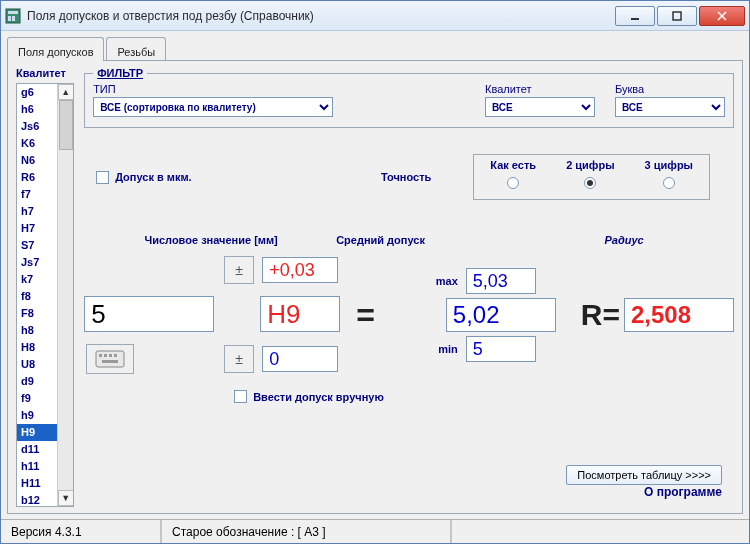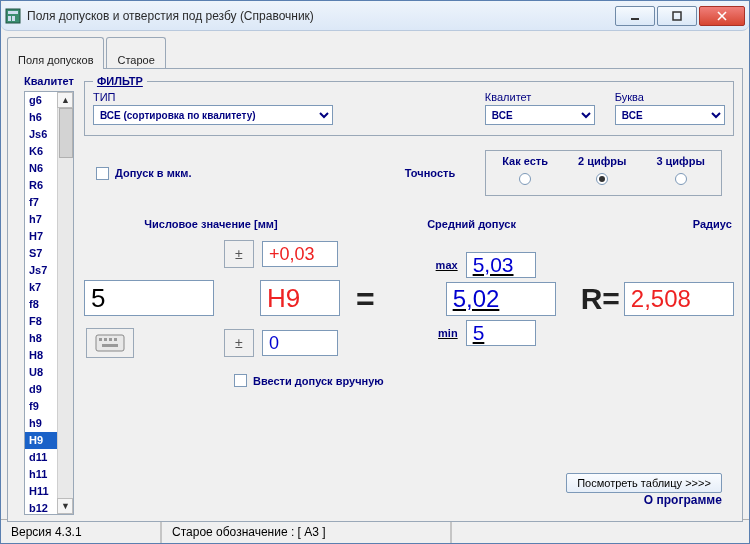--- a/index.html
+++ b/index.html
@@ -1,33 +1,33 @@
 <!DOCTYPE html>
 <html><head>
 <meta charset="utf-8">
 <style>
   * { box-sizing: border-box; }
   html, body { margin: 0; padding: 0; }
   body { font-family: Tahoma, Arial, sans-serif; font-size: 11px; background: #fff; }
 
   .window { width: 750px; height: 544px; border: 1px solid #5a7fb0; background: #f0f0f0; position: relative; }
-  .titlebar { height: 30px; background: linear-gradient(to bottom, #eef4fb, #dce8f7); display: flex; align-items: center; padding: 0 4px; border-bottom: 1px solid #b9c9dd; border-radius: 7px; }
+  .titlebar { height: 30px; background: linear-gradient(to bottom, #eef4fb, #dce8f7); display: flex; align-items: center; padding: 0 4px; border-bottom: 1px solid #b9c9dd; }
   .titlebar-icon { width: 16px; height: 16px; margin-right: 6px; }
   .titlebar-text { flex: 1; color: #2b2b2b; font-size: 12px; }
   .titlebar-buttons { display: flex; gap: 0; }
   .tbbtn { width: 40px; height: 20px; border: 1px solid #6f8aa8; border-radius: 2px; display: flex; align-items: center; justify-content: center; font-size: 11px; background: linear-gradient(#f6fafe,#dbe8f7); margin-left: 2px; }
   .tbbtn.close { width: 46px; background: linear-gradient(#f07f7a,#d64531); color:#fff; border-color:#a83126; }
   .tbbtn svg { display: block; }
 
   .client { padding: 6px; height: calc(100% - 30px - 24px); }
 
   .tabbar { display: flex; gap: 2px; margin-bottom: -1px; }
-  .tab { padding: 16px 10px 3px; border: 1px solid #9aa8b8; border-bottom: none; background: #f0f0f0; border-radius: 3px 3px 0 0; color: #222; }
+  .tab { padding: 8px 10px 3px; border: 1px solid #9aa8b8; border-bottom: none; background: #f0f0f0; border-radius: 3px 3px 0 0; color: #222; }
   .tab.active { background: #f0f0f0; position: relative; z-index: 2; }
-  .tabpanel { border: 1px solid #9aa8b8; background: #f0f0f0; height: calc(100% - 22px); padding: 6px 16px; display: flex; gap: 10px; position: relative; }
+  .tabpanel { border: 1px solid #9aa8b8; background: #f0f0f0; height: calc(100% - 22px); padding: 6px 8px; display: flex; gap: 10px; position: relative; }
 
   .kvalitet-col { width: 76px; display: flex; flex-direction: column; }
   .kvalitet-head { color: #000080; font-weight: bold; margin-bottom: 4px; }
   .listbox { flex: 1; border: 1px solid #9aa8b8; background: #fff; overflow: hidden; position: relative; }
   .listbox-inner { position:absolute; inset:0 16px 0 0; overflow: hidden; }
   .listitem { padding: 0 4px; color: #000080; font-weight: bold; line-height: 17px; cursor: default; }
   .listitem.selected { background: #1a62c8; color: #fff; }
   .scrollbar { position: absolute; top:0; right:0; bottom:0; width:16px; background: #e9e9e9; border-left:1px solid #cfcfcf; display:flex; flex-direction:column; align-items:center; justify-content:space-between; }
   .sb-btn { width:16px; height:16px; background:#f5f5f5; border:1px solid #bcbcbc; display:flex; align-items:center; justify-content:center; font-size:9px; color:#333;}
   .sb-thumb { position:absolute; top:16px; width:14px; left:1px; height:50px; background:#d3d3d3; border:1px solid #b0b0b0; }
@@ -42,53 +42,53 @@
   .filter-group.type { flex:1; }
   .filter-group.kv select, .filter-group.letter select { width: 110px; }
   .filter-group.type select { width: 240px; }
   select { font-family: inherit; font-size: 10px; background:#fff; border:1px solid #7d99b8; height:20px; color:#000080; font-weight:bold; padding:0 2px; }
 
   .row2 { display:flex; align-items:center; gap:20px; margin-top:10px; padding:0 12px;}
   .chkwrap { display:flex; align-items:center; gap:6px; color:#000080; font-weight:bold; }
   .chkbox { width:13px; height:13px; border:1px solid #7d99b8; background:#fff; }
   .precision-label { color:#000080; font-weight:bold; margin-left:auto; margin-right:10px; }
 
-  fieldset.precision { border:1px solid #9aa8b8; display:flex; gap:30px; padding:4px 16px 10px; margin:0; }
+  fieldset.precision { border:1px solid #9aa8b8; display:flex; gap:30px; padding:4px 16px 10px; margin:12px; }
   fieldset.precision .radioitem { display:flex; flex-direction:column; align-items:center; gap:6px; color:#000080; font-weight:bold; }
   .radio { width:12px; height:12px; border:1px solid #7d99b8; border-radius:50%; background:#fff; display:flex; align-items:center; justify-content:center;}
   .radio.checked::after { content:""; width:6px; height:6px; background:#333; border-radius:50%;}
 
   .headers-row { display:flex; margin-top:18px; padding:0 2px; }
   .hdr { color:#000080; font-weight:bold; }
   .hdr.h1 { width:250px; text-align:center; }
-  .hdr.h2 { width:180px; text-align:right; }
-  .hdr.h3 { flex:1; text-align:right; }
+  .hdr.h2 { width:180px; text-align:left; }
+  .hdr.h3 { flex:1; text-align:center;font-style:italic; }
 
   .values-area { display:flex; gap:10px; align-items:center; margin-top:6px; }
   .col-mid { width:180px; display:flex; flex-direction:column; align-items:center; gap:4px; }
   .col-right { flex:1; display:flex; align-items:center; gap:4px; }
 
   .pm-btn { width:30px; height:28px; border:1px solid #9aa8b8; background:#f0f0f0; display:flex; align-items:center; justify-content:center; font-size:14px; color:#555; }
   .kb-btn { width:48px; height:30px; border:1px solid #9aa8b8; background:#f0f0f0; display:flex; align-items:center; justify-content:center;}
 
   .big-input { width:130px; height:36px; border:1px solid #7d99b8; background:#fff; font-size:26px; font-family:"Arial",sans-serif; padding:0 6px; display:flex; align-items:center; }
   .big-input.fit { font-size:26px; color:#e22; font-weight:normal; width:80px; }
   .tol-input { width:76px; height:26px; border:1px solid #7d99b8; background:#fff; font-size:18px; padding:0 6px; display:flex; align-items:center; }
   .tol-input.plus { color:#e22; }
   .tol-input.minus { color:#0000d0; }
 
   .eq { font-size:32px; font-weight:bold; color:#222; padding:0 6px;}
 
-  .mid-row { display:flex; align-items:center; gap:8px;text-decoration:underline;}
+  .mid-row { display:flex; align-items:center; gap:8px;}
   .mid-lbl { color:#000080; font-weight:bold; font-size:11px; width:32px; text-align:right;}
-  .mid-val { width:70px; height:26px; border:1px solid #7d99b8; background:#fff; font-size:21px; color:#0000d0; padding:0 6px; display:flex; align-items:center;}
+  .mid-val { width:70px; height:26px; border:1px solid #7d99b8; background:#fff; font-size:18px; color:#0000d0; padding:0 6px; display:flex; align-items:center;}
   .mid-val.main { height:34px; font-size:24px; width:110px;}
 
   .Rlabel { font-size:30px; font-weight:bold; color:#222; }
-  .r-val { width:110px; height:34px; border:1px solid #7d99b8; background:#fff; font-size:24px; color:#e22; padding:0 6px; display:flex; align-items:center;}
+  .r-val { width:110px; height:34px; border:1px solid #7d99b8; background:#fff; font-size:24px; color:#e22; padding:0 6px; display:flex; align-items:center;font-weight:bold;}
 
   .row-manual { display:flex; align-items:center; gap:8px; margin-top:12px; padding-left:150px;}
 
   .bottom-right { position:absolute; bottom:8px; right:12px; display:flex; flex-direction:column; align-items:flex-end; }
   .view-btn { border:1px solid #7d99b8; border-radius:2px; padding:3px 10px; background:linear-gradient(#fafcff,#e6eef8); font-size:11px; }
   .about { color:#000080; font-weight:bold; font-size:12px; }
 
   .statusbar { height:24px; border-top:1px solid #b0b0b0; background:#f0f0f0; display:flex; align-items:center; font-size:12px;}
   .status-cell { padding:2px 10px; border:1px solid #c5c5c5; border-top:none; border-bottom:none; height:100%; display:flex; align-items:center;}
   .status-cell.v { width:160px; border-left:none;}
@@ -125,21 +125,21 @@
             <line x1="1" y1="1" x2="9" y2="9" stroke="#fff" stroke-width="1.6"></line>
             <line x1="9" y1="1" x2="1" y2="9" stroke="#fff" stroke-width="1.6"></line>
           </svg>
         </div>
     </div>
   </div>
 
   <div class="client">
     <div class="tabbar">
       <div class="tab active">Поля допусков</div>
-      <div class="tab">Старое</div>
+      <div class="tab">Резьбы</div>
     </div>
     <div class="tabpanel">
 
       <div class="kvalitet-col">
         <div class="kvalitet-head">Квалитет</div>
         <div class="listbox">
           <div class="listbox-inner" id="listbox-inner">
               <div class="listitem">g6</div>
               <div class="listitem">h6</div>
               <div class="listitem">Js6</div>

